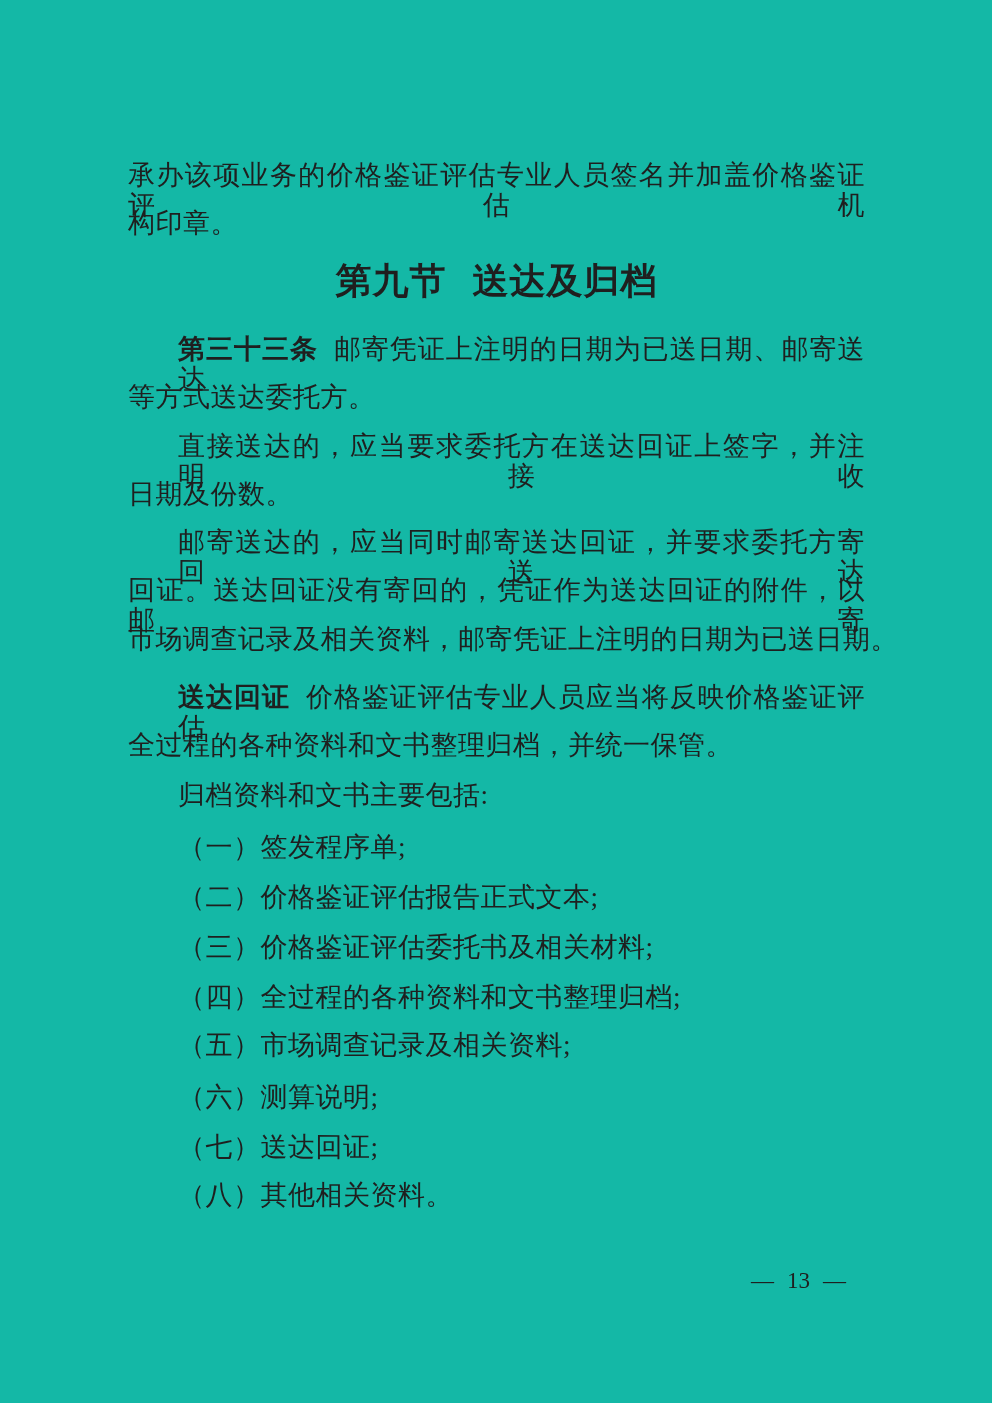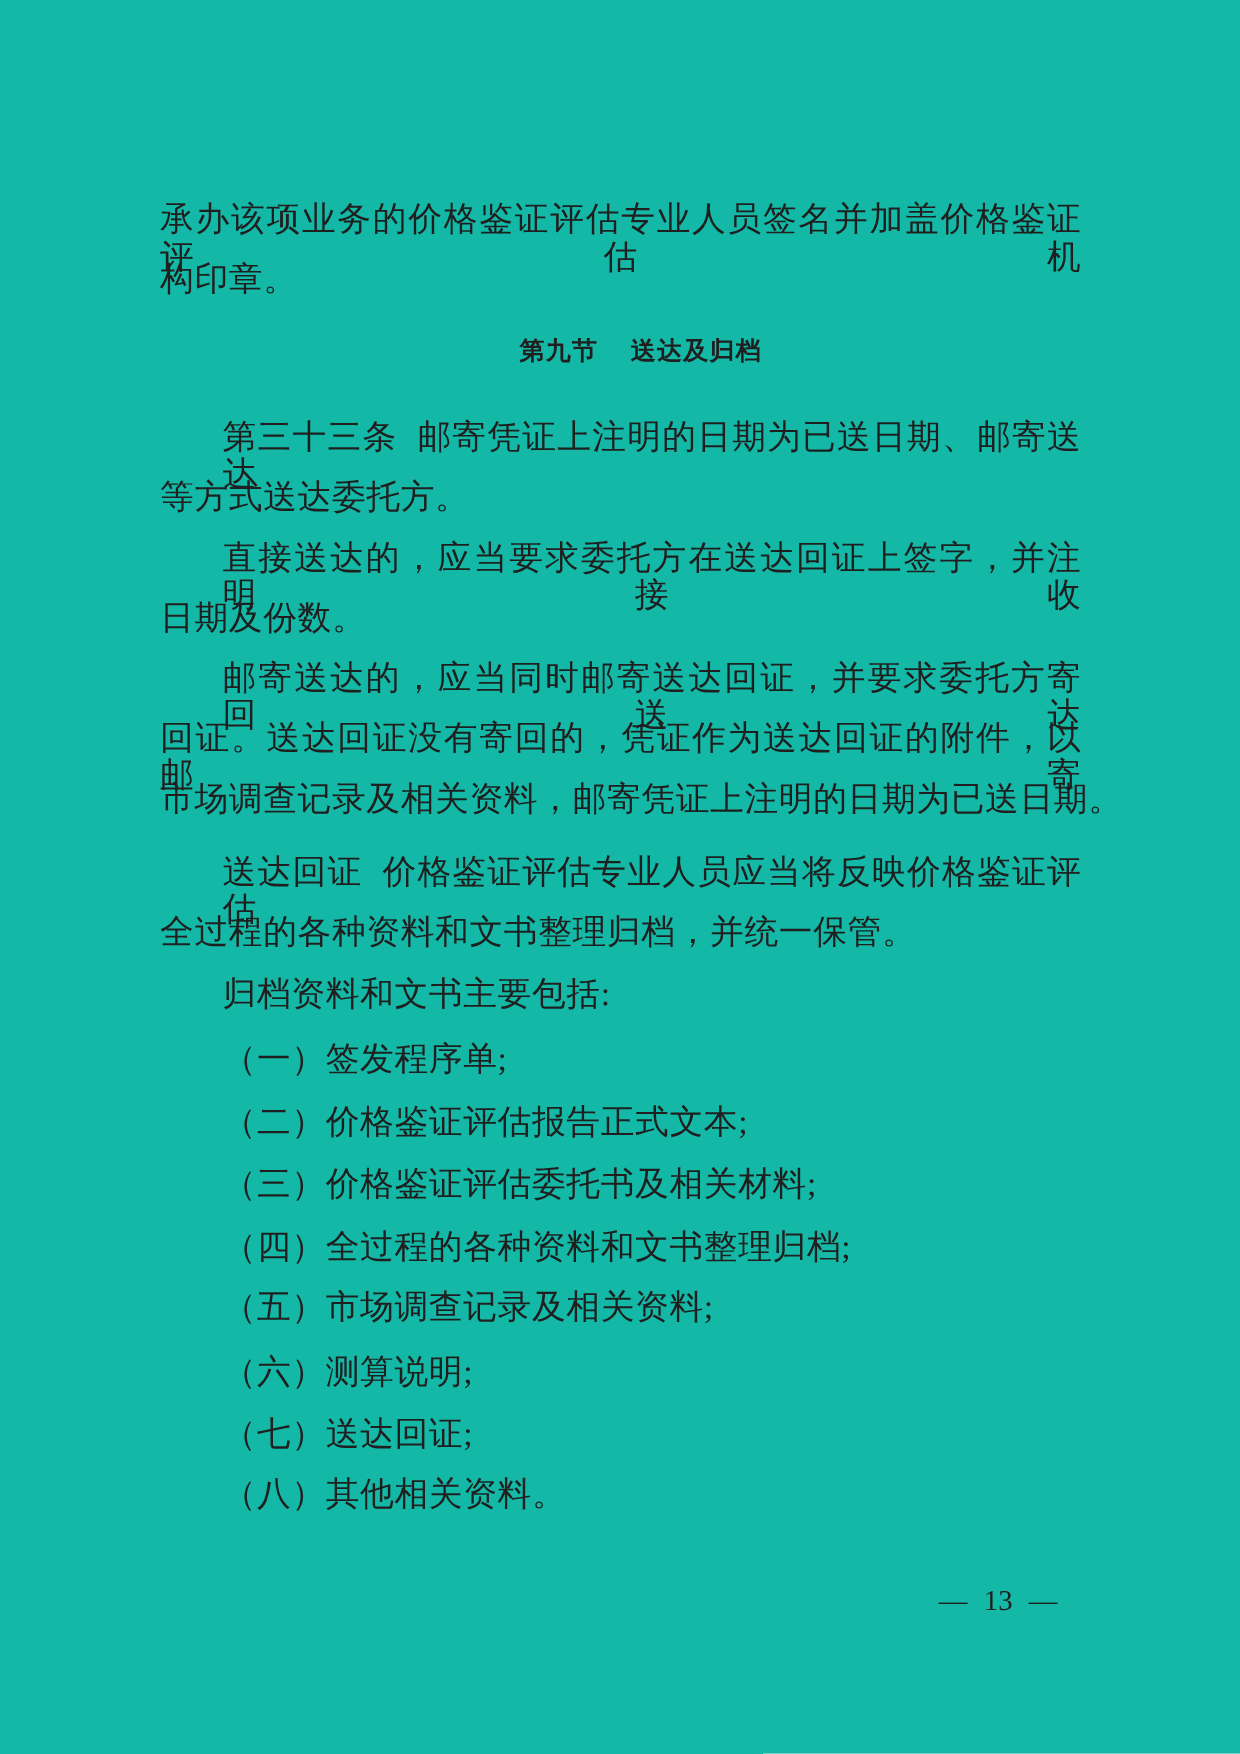--- a/index.html
+++ b/index.html
@@ -28,30 +28,30 @@
   }
   .justify {
     text-align: justify;
     text-align-last: justify;
     white-space: normal;
   }
   .indent {
     padding-left: 50px;
   }
   .lead {
-    font-weight: normal;
+    font-weight: bold;
     margin-right: 16px;
   }
   .heading {
     position: absolute;
-    left: 144px;
+    left: 128px;
     width: 737px;
     text-align: center;
     font-weight: bold;
-    font-size: 20px;
+    font-size: 36px;
     line-height: 32px;
     letter-spacing: 1px;
   }
   .heading .heading-gap {
     display: inline-block;
     width: 26px;
   }
   .page-number {
     position: absolute;
     top: 1267px;

